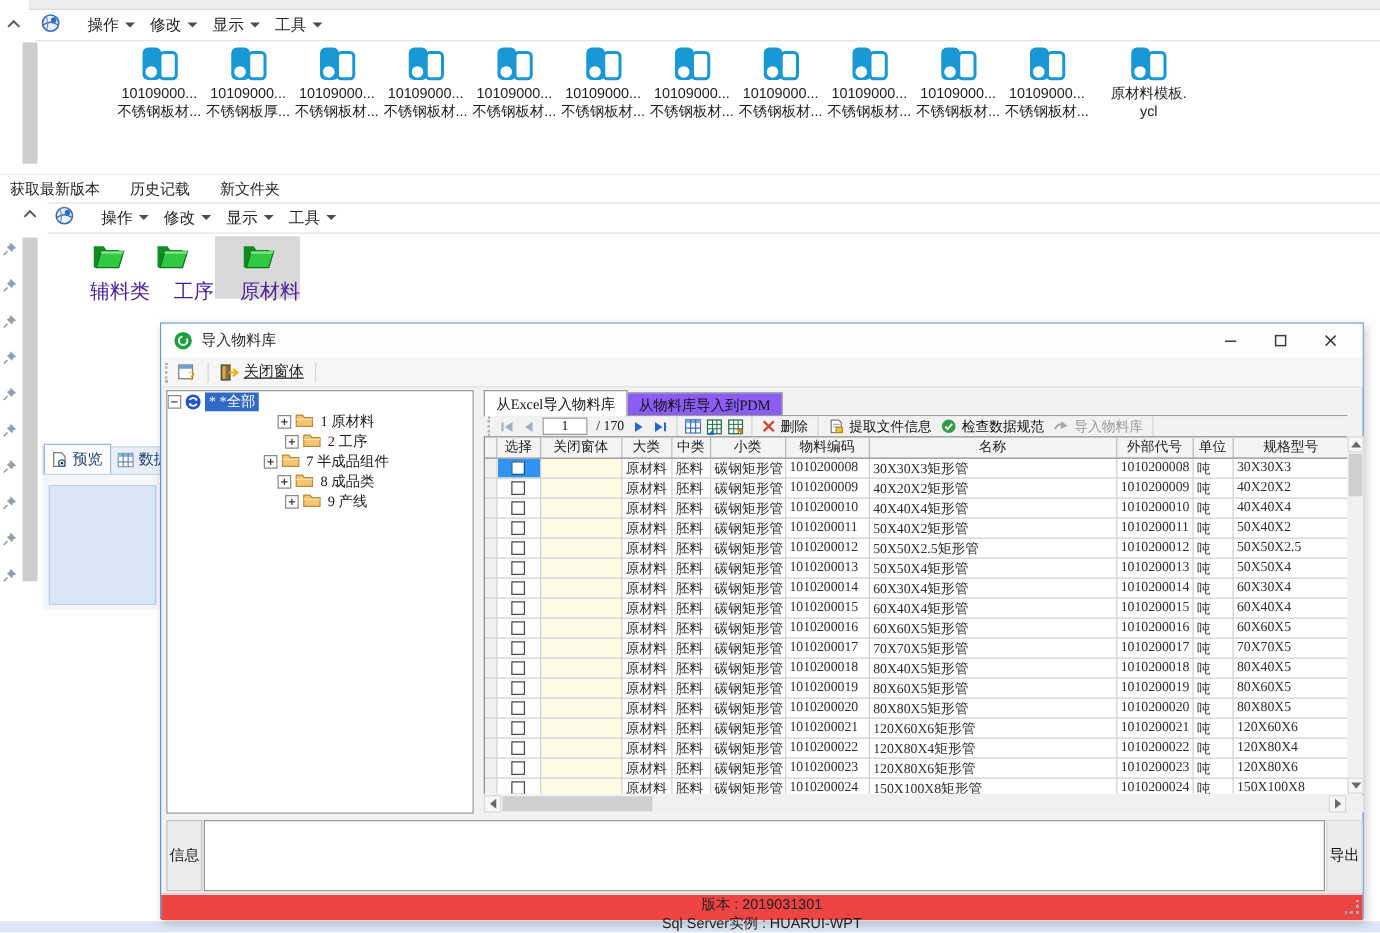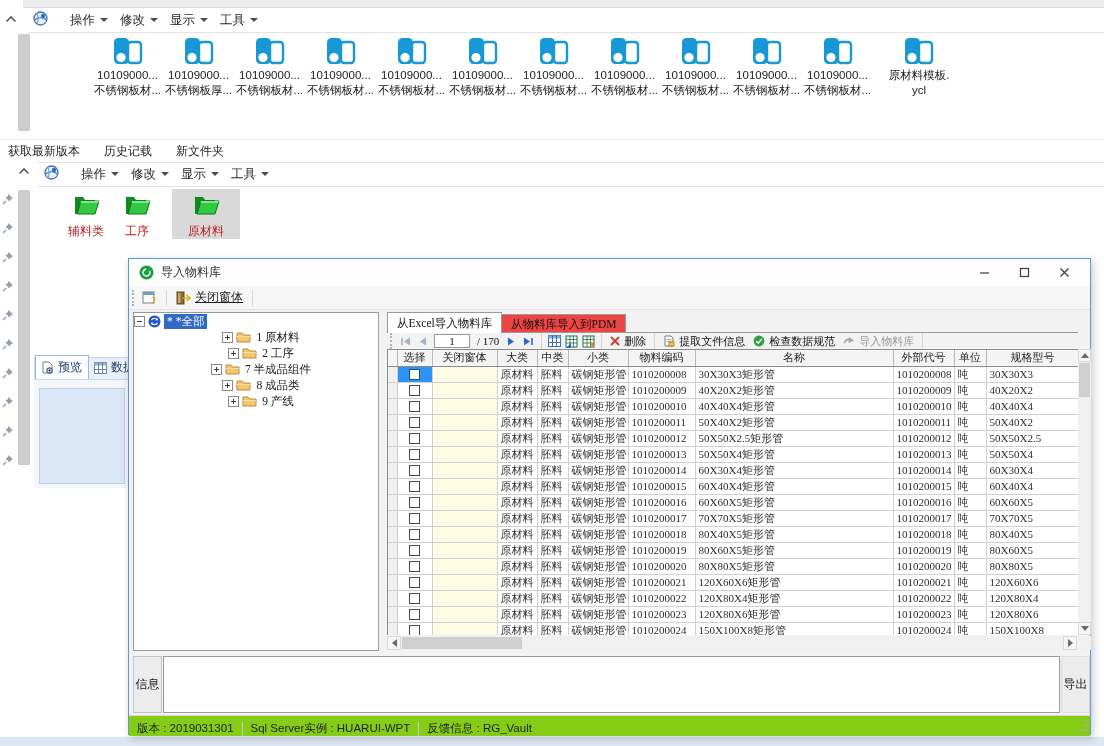--- a/index.html
+++ b/index.html
@@ -30,21 +30,21 @@
   .file-item .ic { height:32px; display:flex; justify-content:center; }
   .file-item .l1, .file-item .l2 { font-size:11.5px; line-height:15px; color:#1c1c1c; white-space:nowrap; }
 
   
   .quickmenu { left:0; top:139px; width:1104px; height:23px; border-top:1px solid #ededed; display:flex; align-items:center; }
   .quickmenu .qitem { padding:3px 8px; margin-right:8px; font-size:12px; color:#1f1f1f; cursor:pointer; }
 
   
   .folder-item { position:absolute; width:68px; height:50px; text-align:center; cursor:pointer; padding-top:2px; }
   .folder-item.selected { background:#d9d9d9; }
-  .folder-item .flabel { font-size:12px; margin-top:2px; color:#b91c1c; }
+  .folder-item .flabel { font-size:16px; margin-top:2px; color:#4c1d95;text-align:right; }
 
   
   .pin { position:absolute; left:2px; width:12px; height:12px; cursor:pointer; }
 
   
   .sidetabs { left:34px; top:357px; width:100px; height:23px; background:#e9eff8; border:1px solid #c9d6ea; display:flex; align-items:flex-end; z-index:1; }
   .stab { display:flex; align-items:center; gap:4px; padding:3px 6px 3px 5px; font-size:12px; color:#20406e; white-space:nowrap; cursor:pointer; }
   .stab.active { background:#fbfdff; border:1px solid #9fb8d8; border-bottom:none; }
   .sidepanel { left:34px; top:380px; width:94px; height:108px; background:#f3f7fc; z-index:1; }
   .sidepanel .inner { position:absolute; left:5px; top:8px; width:86px; height:96px; background:#d9e6f6; border:1px solid #bccfe8; }
@@ -72,21 +72,21 @@
   .texp::before { content:""; position:absolute; left:2px; top:4px; width:5px; height:1px; background:#3c3c3c; }
   .texp.plus::after { content:""; position:absolute; left:4px; top:2px; width:1px; height:5px; background:#3c3c3c; }
   .tnode .ticn { margin:0 3px; flex:none; }
   .troot-label { background:#316ac5; color:#fff; padding:0 3px; white-space:nowrap; cursor:pointer; }
   .tnode .tlabel { white-space:nowrap; color:#1a1a1a; cursor:pointer; padding:0 2px; }
   .tnode.child { margin-left:12px;justify-content:center; }
 
   
   .rtab { position:absolute; top:55px; height:19px; display:flex; align-items:center; padding:0 9px;
     font-family:"Liberation Serif","DejaVu Serif",serif; font-size:11.5px; color:#111; cursor:pointer;
-    background:#ef4444; border:1px solid #9a9a9a; border-bottom:none; }
+    background:#8b5cf6; border:1px solid #9a9a9a; border-bottom:none; }
   .rtab.active { top:53px; height:21px; background:#fff; z-index:2; }
   .rtabline { position:absolute; left:258px; top:73px; width:691px; height:1px; background:#9a9a9a; }
 
   
   .rnav { position:absolute; left:258px; top:74px; width:691px; height:16px; display:flex; align-items:center;
     font-family:"Liberation Serif","DejaVu Serif",serif; font-size:11px; color:#111; background:#f2f2f2; }
   .navbtn { width:17px; height:15px; display:flex; align-items:center; justify-content:center; cursor:pointer; }
   .pageinput { width:36px; height:14px; background:#fff; border:1px solid #9a9a9a; text-align:center; font-size:11px; line-height:13px; margin:0 3px; }
   .ptotal { margin:0 4px; white-space:nowrap; }
   .ncmd { display:flex; align-items:center; gap:4px; padding:0 4px; white-space:nowrap; cursor:pointer; }
@@ -119,22 +119,22 @@
 
   
   .infolabel { position:absolute; left:4px; top:397px; width:29px; height:57px; background:#ececec; border:1px solid #c3c3c3;
     display:flex; align-items:center; justify-content:center; font-size:12px; color:#222; }
   .infobox { position:absolute; left:34px; top:397px; width:897px; height:57px; background:#fff; border:1px solid #9a9a9a; resize:none;
     font-family:"Liberation Sans",sans-serif; font-size:12px; }
   .exportbtn { position:absolute; left:932px; top:397px; width:29px; height:57px; background:#ececec; border:1px solid #dcdcdc;
     display:flex; align-items:center; justify-content:center; font-size:12px; color:#111; cursor:pointer; }
 
   
-  .statusbar { position:absolute; left:0; top:456px; width:961px; height:21px; background:#84cc16; border-top:1px solid #d8d8d8;
-    display:flex; align-items:flex-end; font-size:11.5px; color:#1e1e1e; }
+  .statusbar { position:absolute; left:0; top:456px; width:961px; height:21px; background:#ef4444; border-top:1px solid #d8d8d8;
+    display:flex; align-items:center; font-size:11.5px; color:#1e1e1e;flex-direction:column; }
   .statusbar .sseg { padding:0 8px; white-space:nowrap; }
   .statusbar .ssep { width:1px; height:14px; background:#c8c8c8; }
   .rgrip { position:absolute; right:2px; bottom:2px; width:12px; height:12px;
     background:
       radial-gradient(circle at 10px 10px, #a9a9a9 1.4px, transparent 1.6px),
       radial-gradient(circle at 10px 5px,  #a9a9a9 1.4px, transparent 1.6px),
       radial-gradient(circle at 5px 10px,  #a9a9a9 1.4px, transparent 1.6px),
       radial-gradient(circle at 10px 0px,  #a9a9a9 1.4px, transparent 1.6px),
       radial-gradient(circle at 0px 10px,  #a9a9a9 1.4px, transparent 1.6px);
   }

